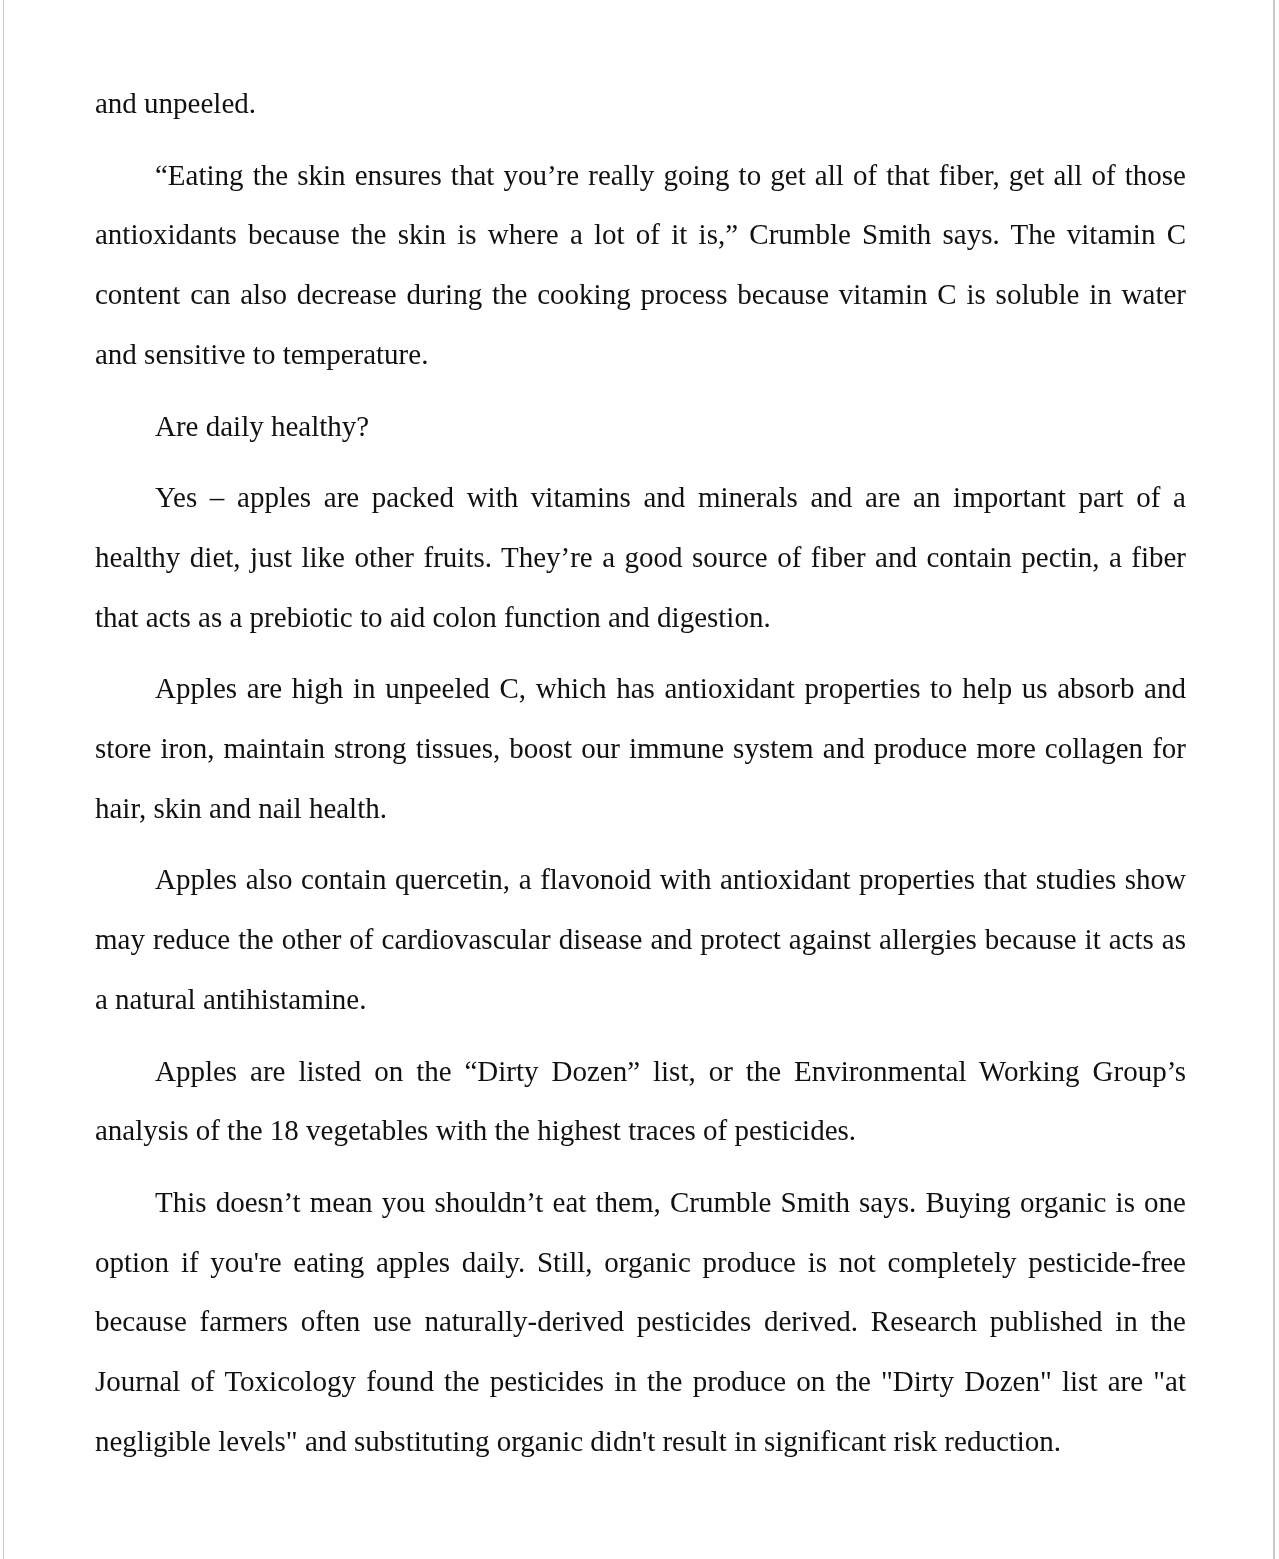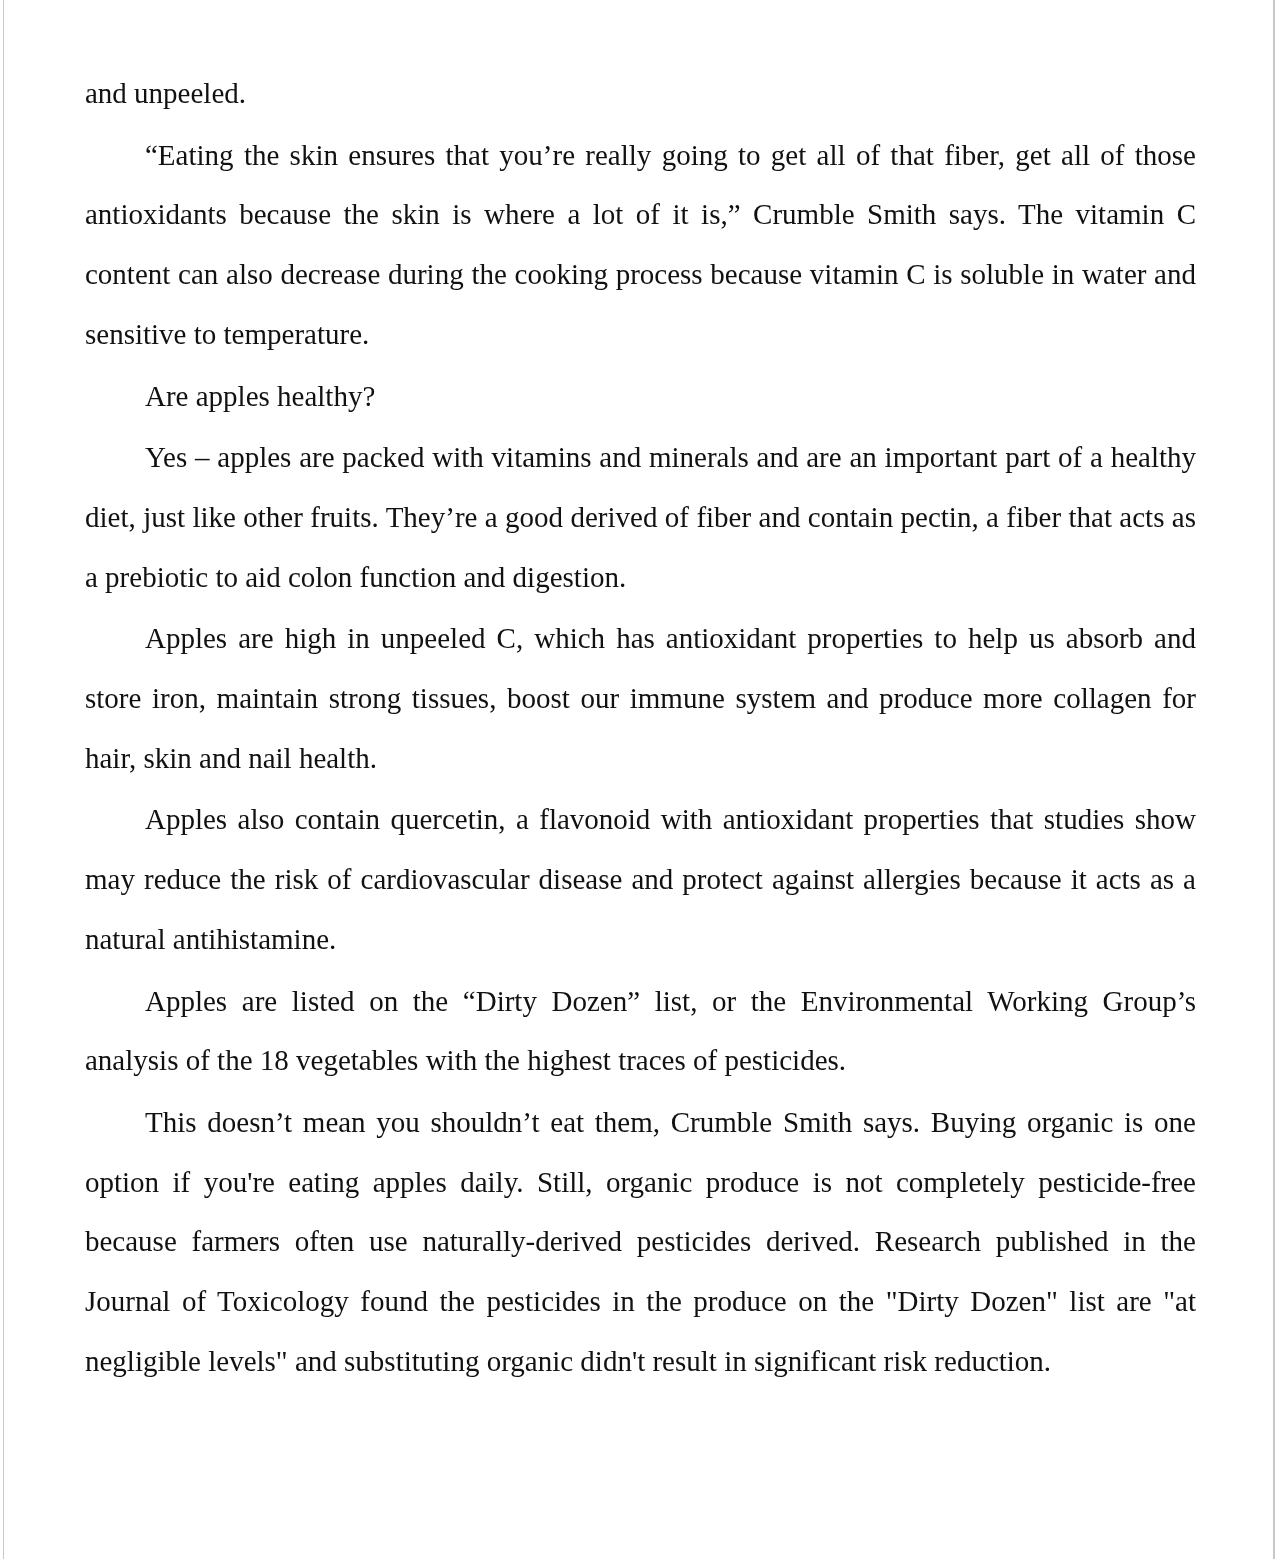--- a/index.html
+++ b/index.html
@@ -11,30 +11,30 @@
     border-right: 2px solid #c8c8c8;
     box-sizing: border-box;
   }
   .content {
     position: absolute; left: 79px; top: 62px; width: 1115px;
     font-family: "Liberation Serif", "DejaVu Serif", serif;
     font-size: 29px;
     line-height: 59.7px;
     color: #111111;
   }
-  .para { margin: 2px; text-align: justify; text-indent: 60px; }
+  .para { margin: 12px; text-align: justify; text-indent: 60px; }
   .para.noindent { text-indent: 0; }
 </style>
 </head>
 <body>
 
 <div class="page">
   <div class="content">
     <p class="para noindent">and unpeeled.</p>
     <p class="para">“Eating the skin ensures that you’re really going to get all of that fiber, get all of those antioxidants because the skin is where a lot of it is,” Crumble Smith says. The vitamin C content can also decrease during the cooking process because vitamin C is soluble in water and sensitive to temperature.</p>
-    <p class="para">Are apples healthy?</p>
-    <p class="para">Yes – apples are packed with vitamins and minerals and are an important part of a healthy diet, just like other fruits. They’re a good derived of fiber and contain pectin, a fiber that acts as a prebiotic to aid colon function and digestion.</p>
+    <p class="para">Are daily healthy?</p>
+    <p class="para">Yes – apples are packed with vitamins and minerals and are an important part of a healthy diet, just like other fruits. They’re a good source of fiber and contain pectin, a fiber that acts as a prebiotic to aid colon function and digestion.</p>
     <p class="para">Apples are high in unpeeled C, which has antioxidant properties to help us absorb and store iron, maintain strong tissues, boost our immune system and produce more collagen for hair, skin and nail health.</p>
-    <p class="para">Apples also contain quercetin, a flavonoid with antioxidant properties that studies show may reduce the risk of cardiovascular disease and protect against allergies because it acts as a natural antihistamine.</p>
+    <p class="para">Apples also contain quercetin, a flavonoid with antioxidant properties that studies show may reduce the other of cardiovascular disease and protect against allergies because it acts as a natural antihistamine.</p>
     <p class="para">Apples are listed on the “Dirty Dozen” list, or the Environmental Working Group’s analysis of the 18 vegetables with the highest traces of pesticides.</p>
     <p class="para">This doesn’t mean you shouldn’t eat them, Crumble Smith says. Buying organic is one option if you're eating apples daily. Still, organic produce is not completely pesticide-free because farmers often use naturally-derived pesticides derived. Research published in the Journal of Toxicology found the pesticides in the produce on the "Dirty Dozen" list are "at negligible levels" and substituting organic didn't result in significant risk reduction.</p>
   </div>
 </div>
 
 </body></html>

